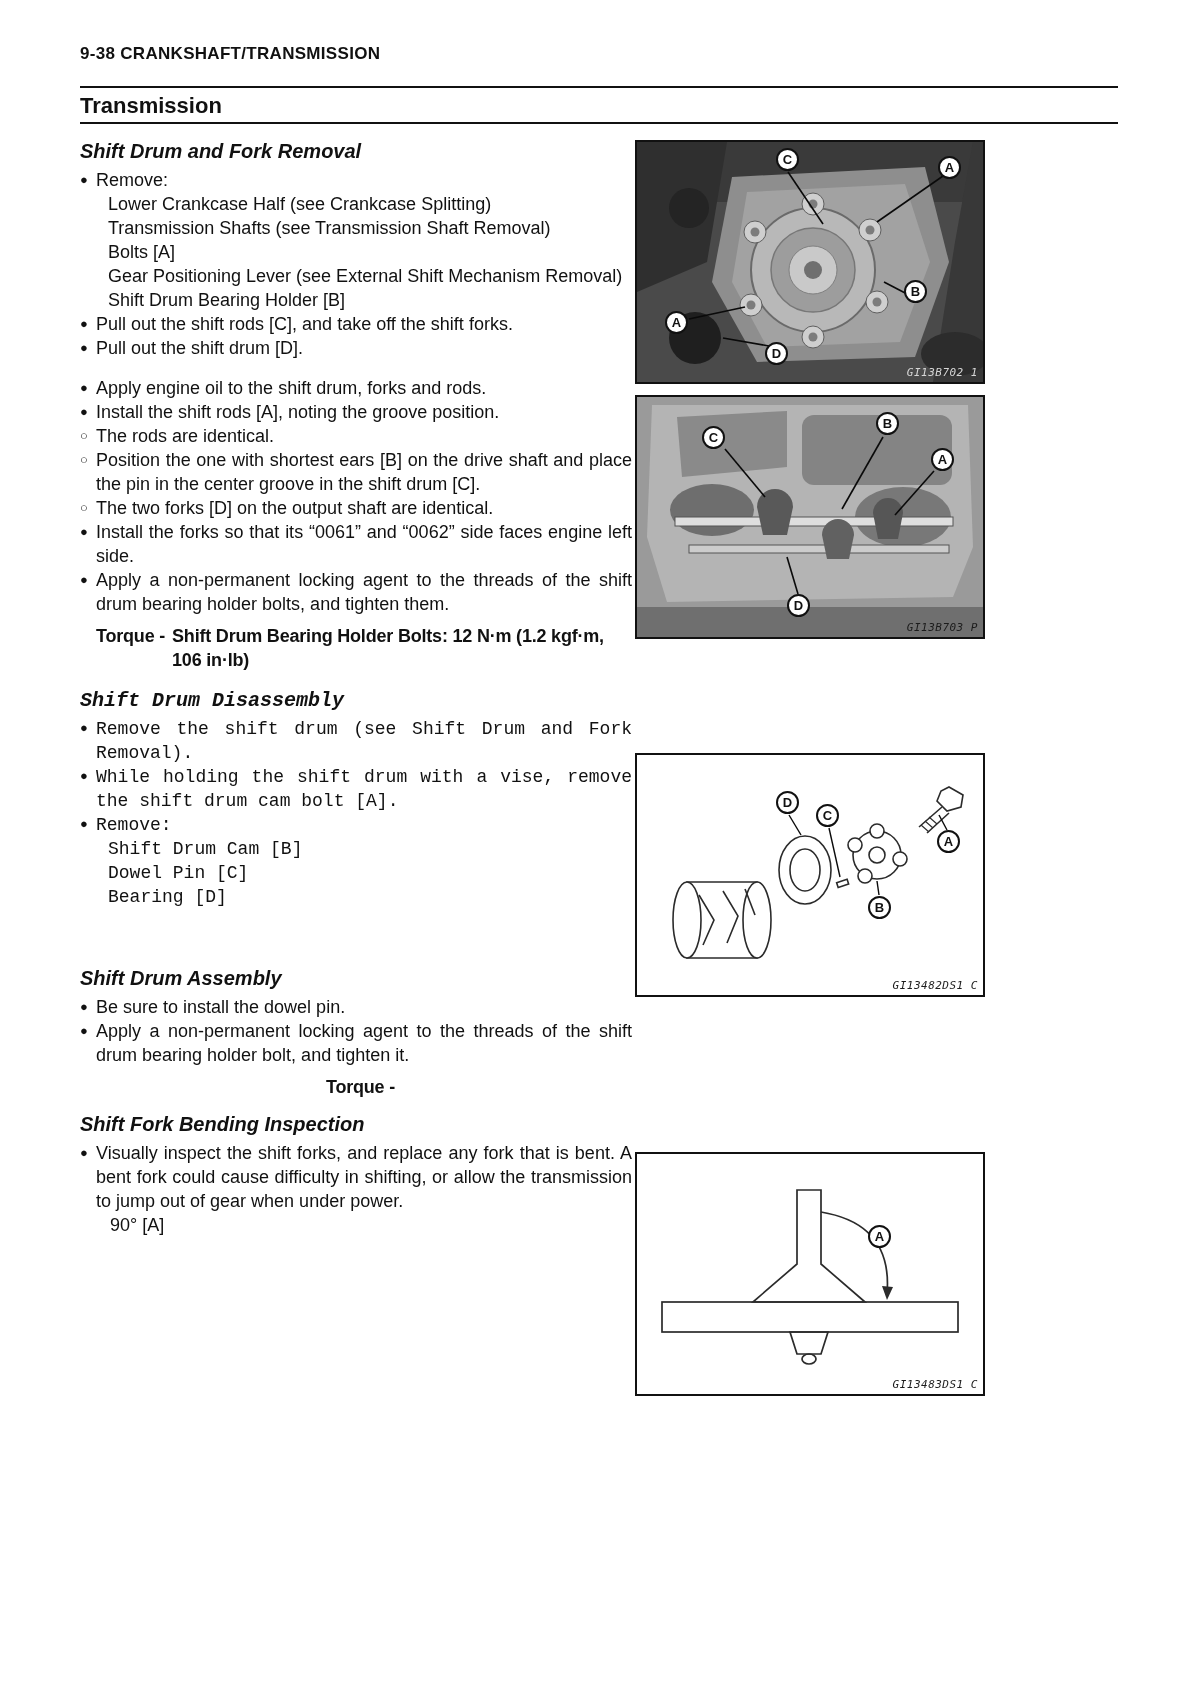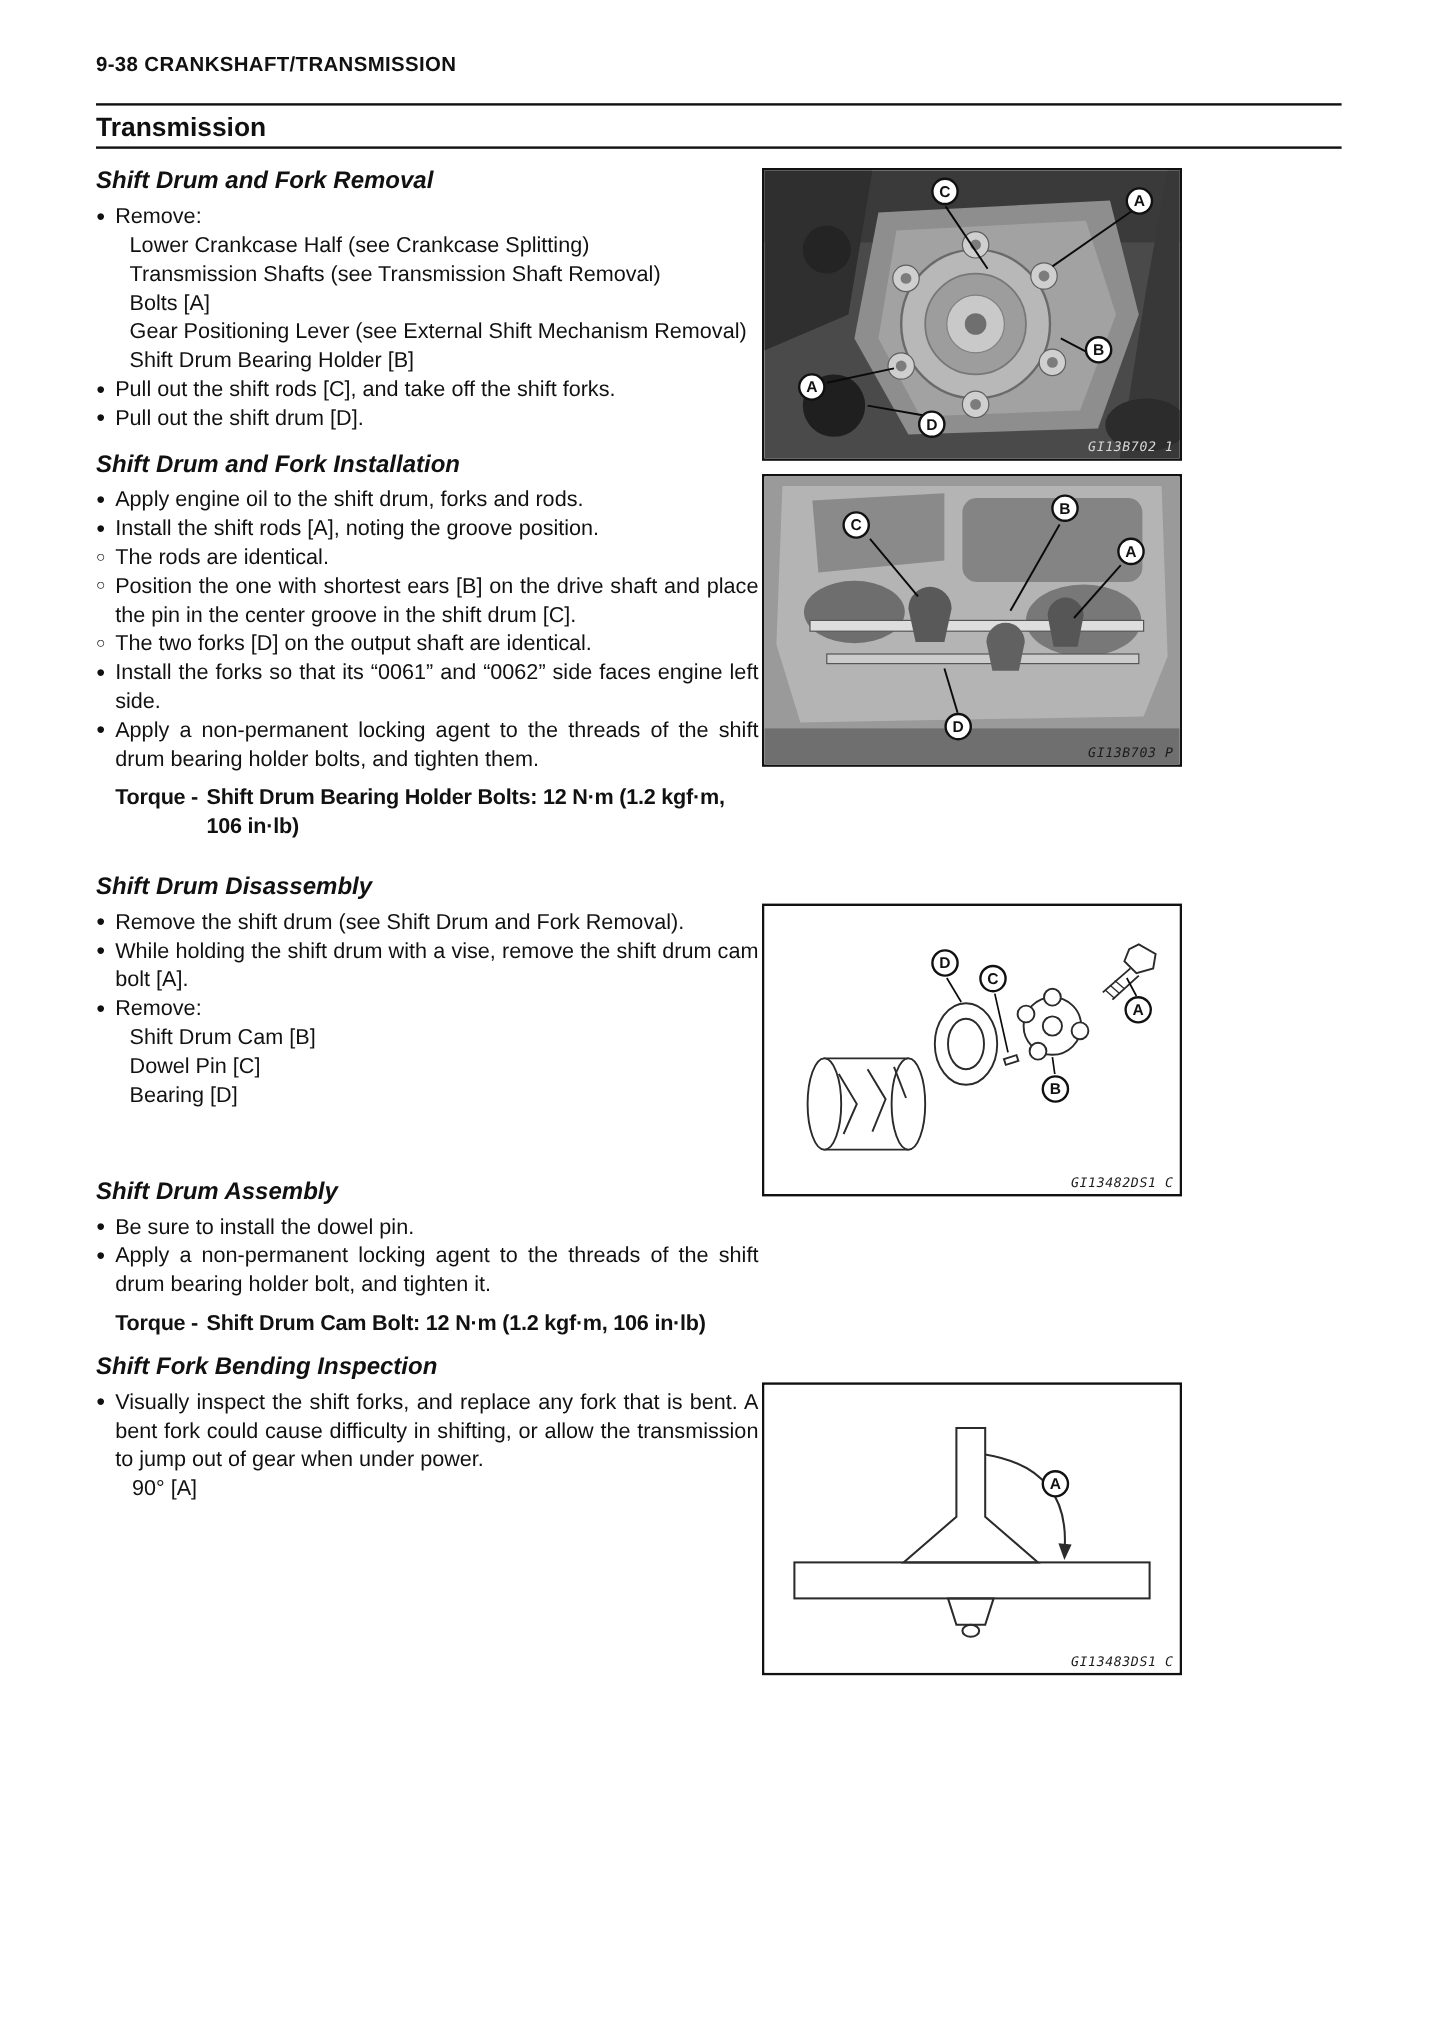--- a/index.html
+++ b/index.html
@@ -10,21 +10,21 @@
   }
   .hdr-title { position:absolute; left:80px; top:44px; font-size:17px; font-weight:bold; letter-spacing:0.3px; }
   .rule-1 { position:absolute; left:80px; top:86px; width:1038px; height:2px; background:#111; }
   .chapter { position:absolute; left:80px; top:93px; font-size:22px; font-weight:bold; }
   .rule-2 { position:absolute; left:80px; top:122px; width:1038px; height:2px; background:#111; }
 
   .text-col { position:absolute; left:80px; top:140px; width:552px; font-size:18px; line-height:24px; }
 
   .sec-title { font-size:20px; font-weight:bold; font-style:italic; margin-bottom:5px; line-height:23px; }
   .sec2 { margin-top:16px; }
-  .sec3 { margin-top:28px; }
+  .sec3 { margin-top:17px;font-family:Liberation Mono, monospace; }
   .sec4 { margin-top:58px; }
   .sec5 { margin-top:14px; }
 
   .row { display:flex; }
   .mk { width:16px; flex:none; font-size:13px; line-height:24px; }
   .bt { flex:1; }
   .jt { text-align:justify; }
   .subitems { margin-left:28px; }
   .subitem { text-align:left; }
   .torque { display:flex; font-weight:bold; margin:8px 0 2px 16px; letter-spacing:-0.2px;justify-content:center; }
@@ -72,21 +72,20 @@
         <span class="mk">●</span>
         <div class="bt jt">Pull out the shift rods [C], and take off the shift forks.</div>
       </div>
       <div class="row">
         <span class="mk">●</span>
         <div class="bt jt">Pull out the shift drum [D].</div>
       </div>
     </div>
 
     <div class="sec sec2">
-      <h3 class="sec-title">Shift Drum and Fork Installation</h3>
       <div class="row">
         <span class="mk">●</span>
         <div class="bt jt">Apply engine oil to the shift drum, forks and rods.</div>
       </div>
       <div class="row">
         <span class="mk">●</span>
         <div class="bt jt">Install the shift rods [A], noting the groove position.</div>
       </div>
       <div class="row">
         <span class="mk">○</span>
@@ -140,21 +139,20 @@
       <div class="row">
         <span class="mk">●</span>
         <div class="bt jt">Be sure to install the dowel pin.</div>
       </div>
       <div class="row">
         <span class="mk">●</span>
         <div class="bt jt">Apply a non-permanent locking agent to the threads of the shift drum bearing holder bolt, and tighten it.</div>
       </div>
       <div class="torque">
         <span class="tq-label">Torque -</span>
-        <div class="tq-val">Shift Drum Cam Bolt: 12 N·m (1.2 kgf·m, 106 in·lb)</div>
       </div>
     </div>
 
     <div class="sec sec5">
       <h3 class="sec-title">Shift Fork Bending Inspection</h3>
       <div class="row">
         <span class="mk">●</span>
         <div class="bt jt">Visually inspect the shift forks, and replace any fork that is bent.  A bent fork could cause difficulty in shifting, or allow the transmission to jump out of gear when under power.</div>
       </div>
       <div class="angle-note">90° [A]</div>

